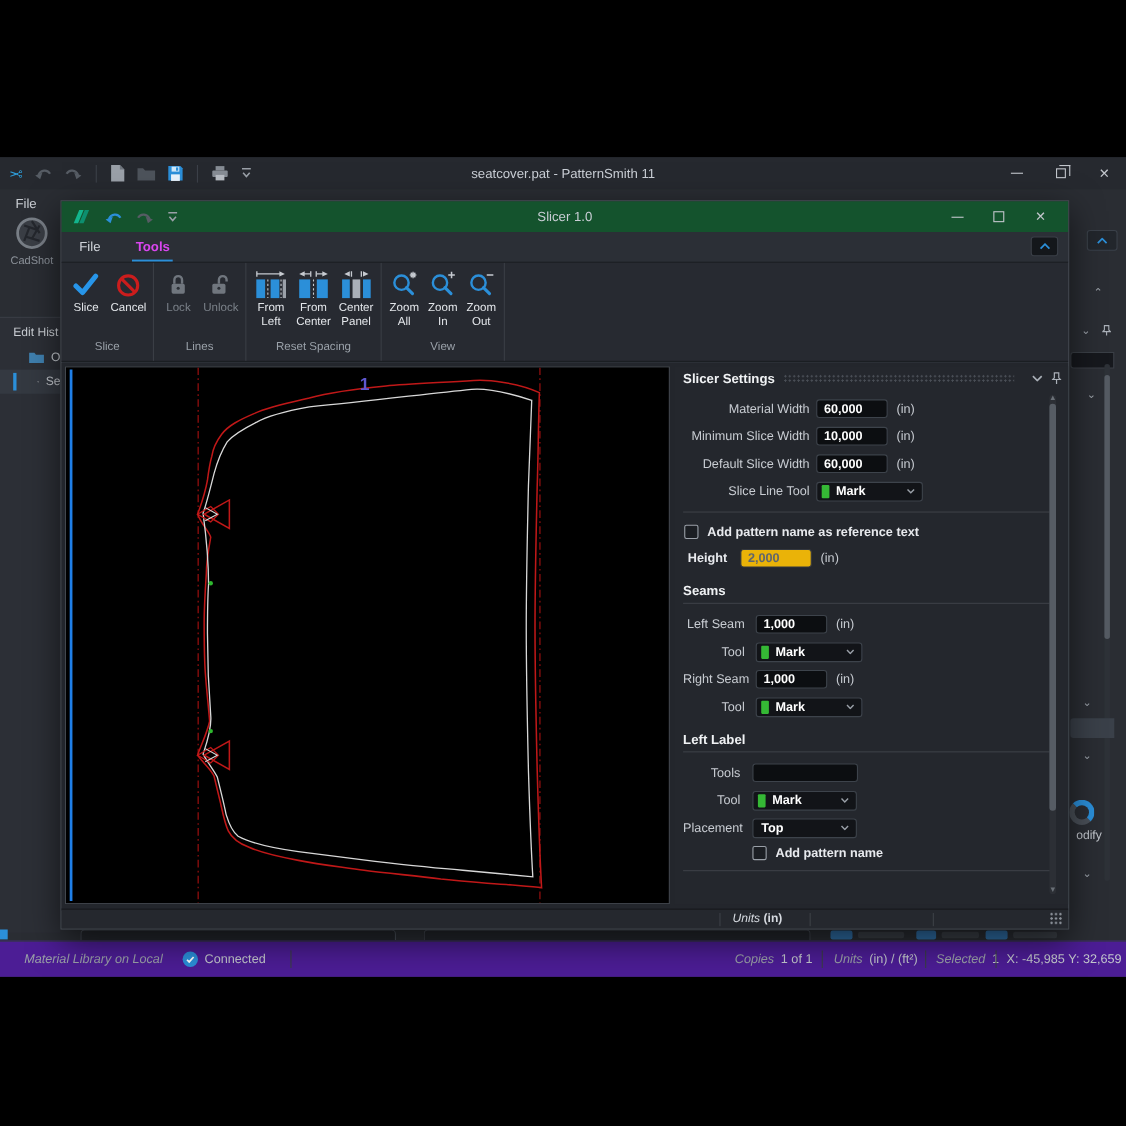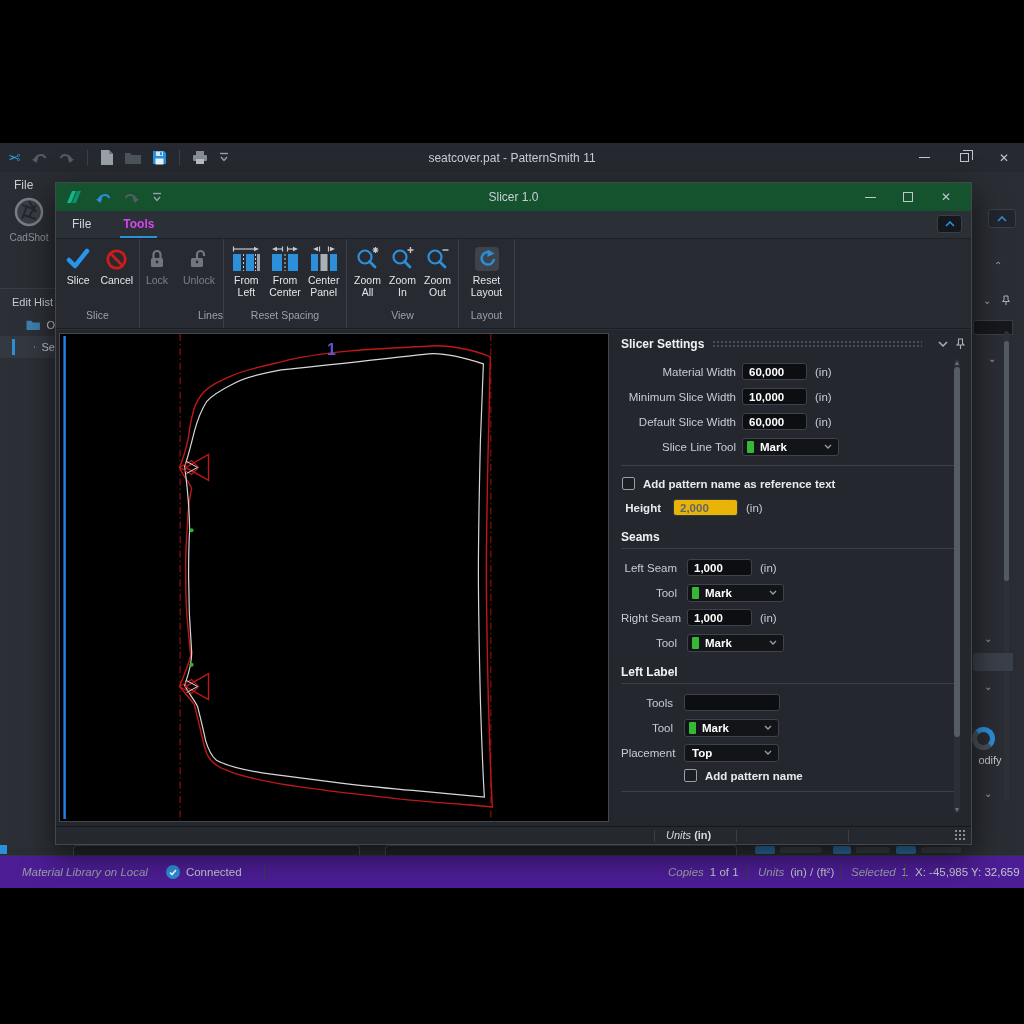--- a/index.html
+++ b/index.html
@@ -356,21 +356,21 @@
                 <circle cx="11.5" cy="11.5" r="8.7" fill="none" stroke="#cc1d1d" stroke-width="2.8"></circle>
                 <line x1="5.6" y1="5.6" x2="17.4" y2="17.4" stroke="#cc1d1d" stroke-width="2.8"></line>
               </svg>
             </div>
           <div class="rb-label">Cancel</div>
         </div>
       </div>
       <div class="rb-caption">Slice</div>
     </div>
 
-    <div class="rb-group" style="width:84px;align-items:flex-end;">
+    <div class="rb-group" style="width:84px;">
       <div class="rb-buttons">
         <div class="rb-btn disabled">
           <div class="rb-ic">
               <svg width="20" height="22" viewBox="0 0 20 22">
                 <path d="M6.5 10 V6.5 a3.5 3.5 0 0 1 7 0 V10" fill="none" stroke="#70767e" stroke-width="2.2"></path>
                 <rect x="4" y="10" width="12" height="9" rx="1.5" fill="#70767e"></rect>
                 <circle cx="10" cy="14" r="1.4" fill="#2b2f36"></circle>
               </svg>
             </div>
           <div class="rb-label">Lock</div>
@@ -469,35 +469,20 @@
                 <line x1="14.5" y1="15.5" x2="20" y2="21" stroke="#2b8fd9" stroke-width="2.8" stroke-linecap="round"></line>
                 <path d="M17.5 4 h6" stroke="#c6cad0" stroke-width="1.4"></path>
               </svg>
             </div>
           <div class="rb-label">Zoom Out</div>
         </div>
       </div>
       <div class="rb-caption">View</div>
     </div>
 
-    <div class="rb-group" style="width:56px; border-right:1px solid #3a3e45;">
-      <div class="rb-buttons">
-        <div class="rb-btn" style="width:46px;">
-          <div class="rb-ic">
-              <svg width="26" height="26" viewBox="0 0 26 26">
-                <rect x="1" y="1" width="24" height="24" rx="4" fill="#3e434b"></rect>
-                <path d="M17 7 a6.2 6.2 0 1 0 3 6" fill="none" stroke="#2b8fd9" stroke-width="2.4"></path>
-                <polygon points="13.5,3.5 20.5,7.5 13.5,11" fill="#2b8fd9"></polygon>
-              </svg>
-            </div>
-          <div class="rb-label">Reset Layout</div>
-        </div>
-      </div>
-      <div class="rb-caption">Layout</div>
-    </div>
     <span class="ribbon-chevron">
         <svg width="10" height="6" viewBox="0 0 10 6">
           <polyline points="1,5 5,1 9,5" fill="none" stroke="#9aa0a8" stroke-width="1.5"></polyline>
         </svg>
       </span>
   </div>
 
   <div class="dlg-content">
 
     <div class="canvas">

